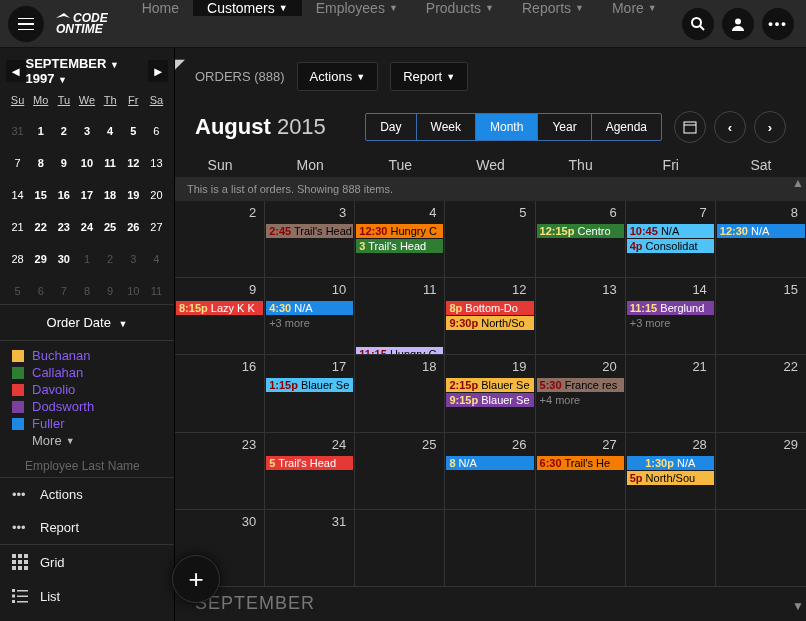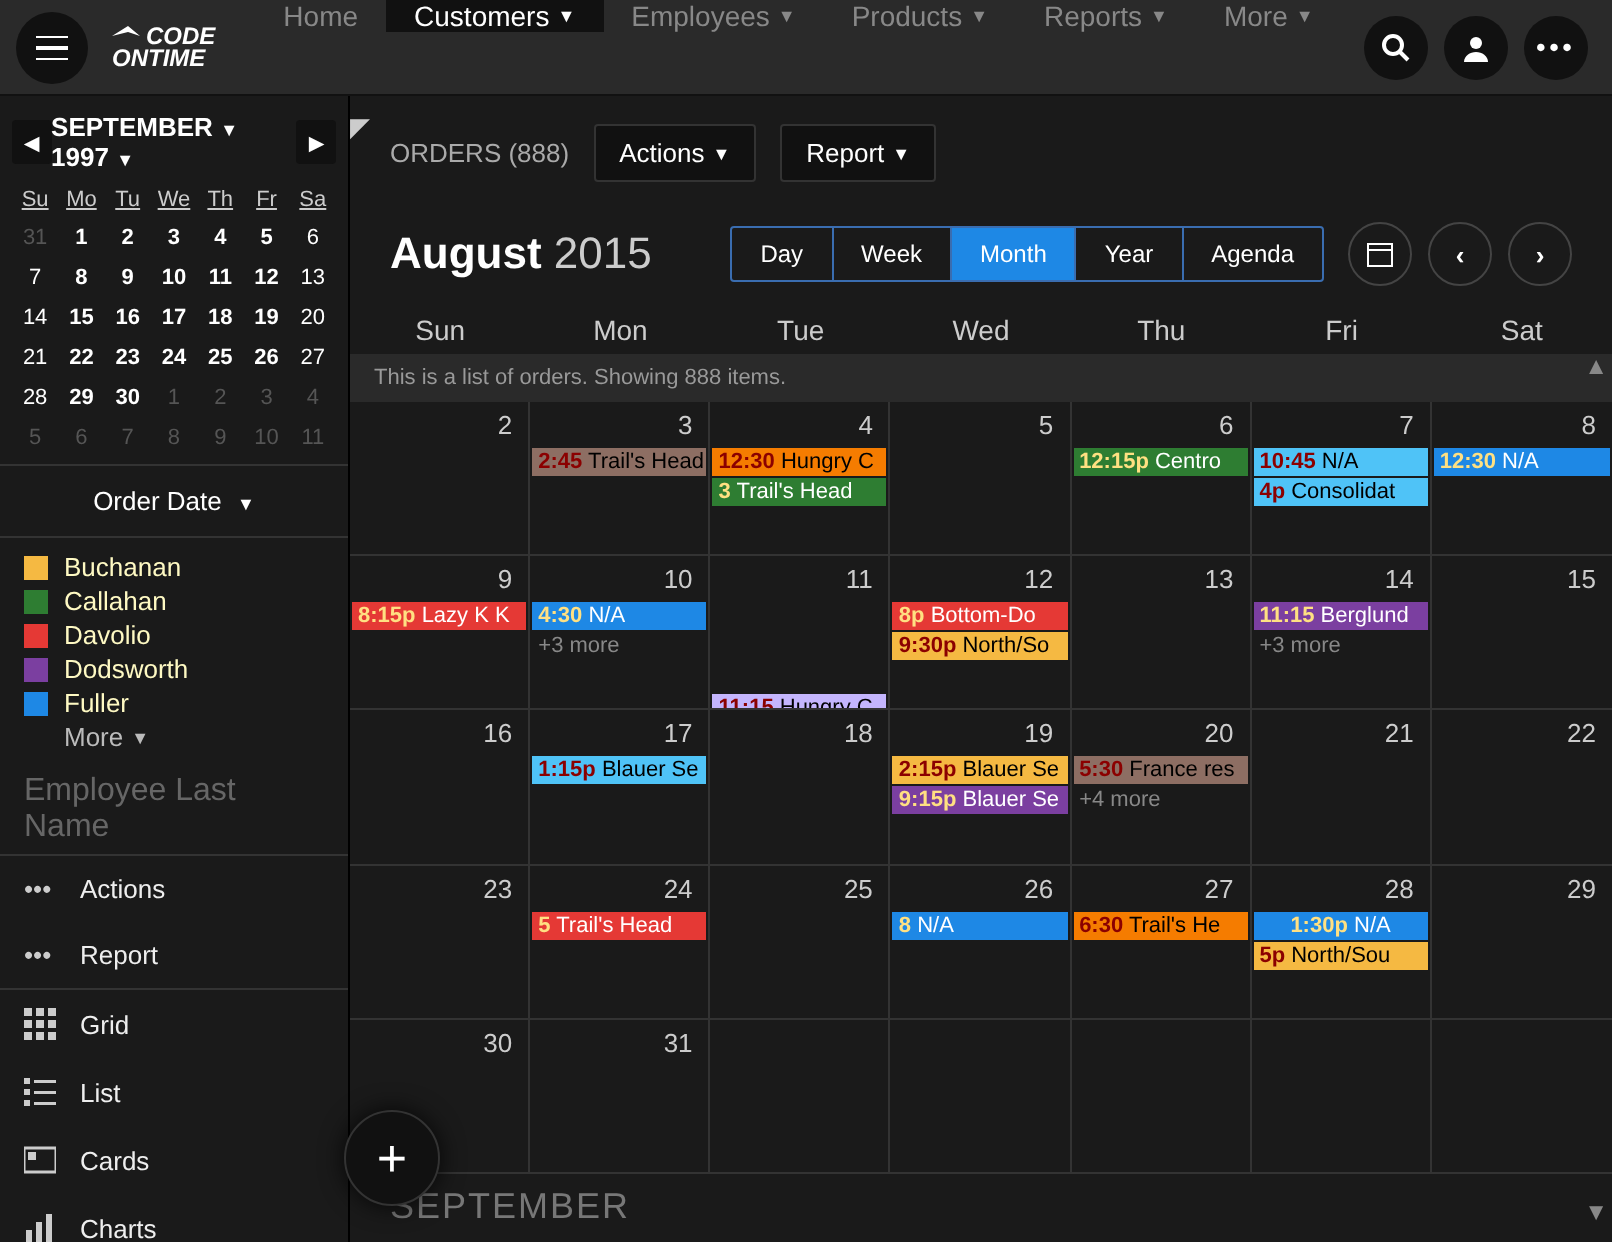--- a/index.html
+++ b/index.html
@@ -15,31 +15,31 @@
 .nav-item.active{background:#111;color:#fff}
 .caret{margin-left:4px;font-size:9px}
 .topbar-right{margin-left:auto;display:flex;gap:8px;padding-right:12px}
 .circ-btn{width:32px;height:32px;border-radius:50%;background:#111;display:flex;align-items:center;justify-content:center;cursor:pointer;color:#fff}
 
 .main{display:flex;height:573px}
 .sidebar{width:175px;background:#1a1a1a;border-right:1px solid #000;display:flex;flex-direction:column;overflow:hidden}
 .mini-cal{padding:4px 6px;color:#ccc}
 .mini-cal-head{display:flex;align-items:center;justify-content:space-between;font-weight:bold;color:#fff;padding:4px 0;margin-bottom:2px}
 .nav-arrow{background:#111;width:22px;height:22px;display:flex;align-items:center;justify-content:center;cursor:pointer;color:#fff;border-radius:2px}
-.mini-grid{display:grid;grid-template-columns:repeat(7,1fr);text-align:center;font-size:11px;gap:2px 0}
+.mini-grid{display:grid;grid-template-columns:repeat(7,1fr);text-align:center;font-size:11px;gap:14px 0}
 .mini-grid .dow{color:#ccc;text-decoration:underline;padding:2px 0}
 .mini-grid .d{padding:3px 0;color:#fff}
 .mini-grid .d.dim{color:#555}
 .mini-grid .d.bold{font-weight:bold}
 .order-date{text-align:center;padding:10px 0;cursor:pointer;color:#fff;border-top:1px solid #333;border-bottom:1px solid #333}
 .legend{padding:6px 12px;font-size:13px}
-.legend-item{display:flex;align-items:center;padding:1px 0;color:#fef9c3}
+.legend-item{display:flex;align-items:center;padding:1px 0;color:#8b5cf6}
 .swatch{width:12px;height:12px;margin-right:8px}
 .legend-more{color:#bbb;padding-left:20px;cursor:pointer}
-.legend-caption{color:#666;font-size:16px;padding:4px 12px}
+.legend-caption{color:#666;font-size:12px;padding:4px 25px}
 .side-list{border-top:1px solid #333}
 .side-list .row{display:flex;align-items:center;padding:9px 12px;cursor:pointer;color:#eee}
 .side-list .row svg,.side-list .row .ico{width:16px;margin-right:12px;fill:#ccc;color:#ccc}
 
 .content{flex:1;background:#1a1a1a;position:relative;display:flex;flex-direction:column;overflow:hidden}
 .collapse-handle{position:absolute;left:0;top:8px;width:14px;height:14px;color:#ccc;cursor:pointer;z-index:5}
 .crumb{display:flex;align-items:center;padding:14px 20px;gap:12px;color:#aaa}
 .crumb-txt{color:#aaa}
 .pill-btn{background:#111;border:1px solid #333;padding:6px 12px;border-radius:2px;color:#fff;cursor:pointer;display:flex;align-items:center}
 .cal-head{display:flex;align-items:center;padding:6px 20px 10px 20px;gap:12px}

